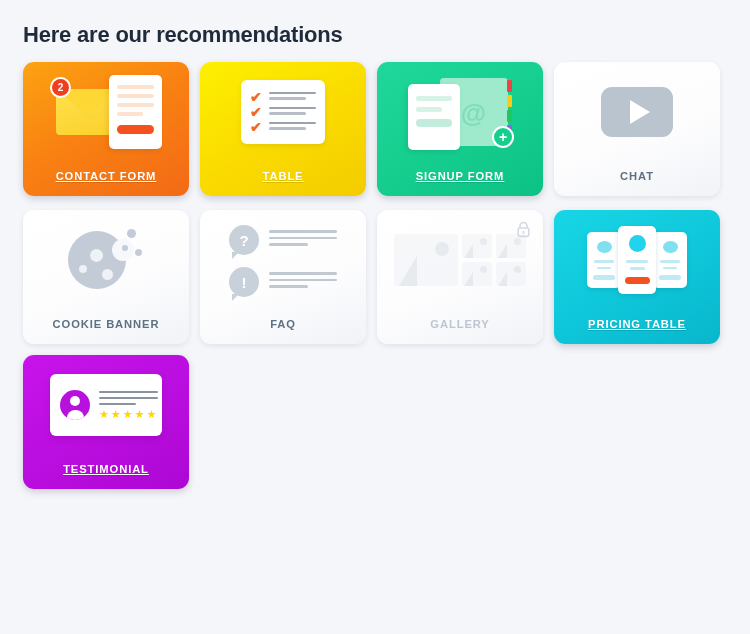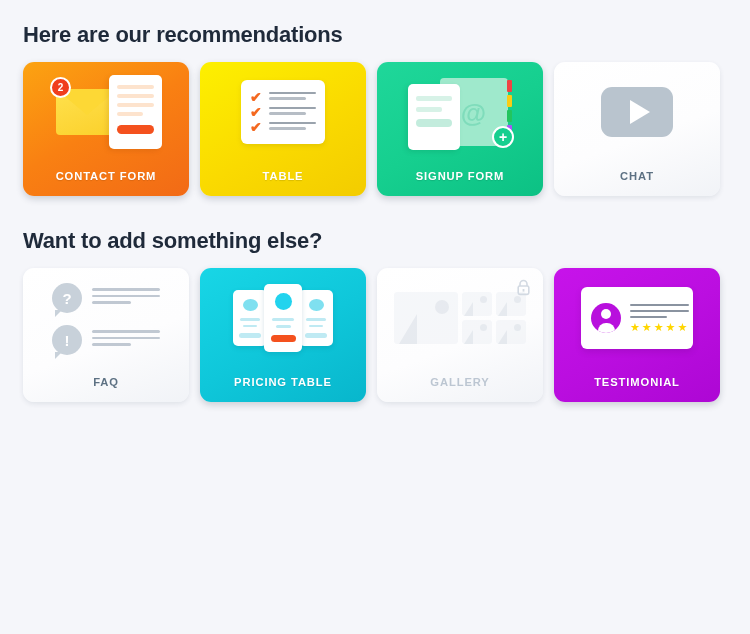--- a/index.html
+++ b/index.html
@@ -57,21 +57,21 @@
     z-index: 3;
     font-size: 11.2px;
     font-weight: bold;
     letter-spacing: 0.9px;
     margin-bottom: 14px;
     text-align: center;
   }
 
   
   .card.sel { box-shadow: 0 3px 7px rgba(40,50,70,0.20); }
-  .card.sel .label { color: #ffffff; text-shadow: 0 1px 1px rgba(0,0,0,0.12); }
+  .card.sel .label { color: #ffffff; text-shadow: 0 1px 1px rgba(0,0,0,0.12); text-decoration: underline; }
 
   .c-contact  { background: linear-gradient(150deg, #fca311 0%, #f98012 48%, #f26a16 100%); }
   .c-list     { background: linear-gradient(150deg, #fdf000 0%, #fada00 55%, #f3cc00 100%); }
   .c-signup   { background: linear-gradient(150deg, #1fd79a 0%, #16cf8f 50%, #0cc184 100%); }
   .c-pricing  { background: linear-gradient(150deg, #18d6e6 0%, #0fc7da 52%, #08b6cc 100%); }
   .c-testim   { background: linear-gradient(150deg, #c713ea 0%, #bb0ee0 50%, #ad07d4 100%); }
 
   
   .card.unsel {
     background: linear-gradient(160deg, #ffffff 0%, #fdfdfe 55%, #f1f3f7 100%);
@@ -322,24 +322,40 @@
     <div class="card unsel">
       <div class="art">
         <div style="width:72px;height:50px;border-radius:11px;background:#b9c4ce;display:flex;align-items:center;justify-content:center;">
           <span style="border-left:20px solid #fff;border-top:12px solid transparent;border-bottom:12px solid transparent;margin-left:5px;"></span>
         </div>
       </div>
       <div class="label">CHAT</div>
     </div>
   </div>
 
-  <h2 class="section-title" style="margin-top:32px;">Want to add something else?</h2>
 
   <div class="card-grid">
 
+    <div class="card unsel">
+      <div class="art">
+        <div class="ck">
+          <div class="ck-body"></div>
+          <div class="ck-bite"></div>
+          <span class="ck-chip" style="left:24px;top:22px;width:13px;height:13px;"></span>
+          <span class="ck-chip" style="left:13px;top:38px;width:8px;height:8px;"></span>
+          <span class="ck-chip" style="left:36px;top:42px;width:11px;height:11px;"></span>
+          <span class="ck-crumb" style="left:16px;top:16px;width:4px;height:4px;"></span>
+          <span class="ck-crumb" style="left:26px;top:53px;width:4px;height:4px;"></span>
+          <span class="ck-crumb" style="left:61px;top:2px;width:9px;height:9px;"></span>
+          <span class="ck-crumb" style="left:56px;top:18px;width:6px;height:6px;"></span>
+          <span class="ck-crumb" style="left:69px;top:22px;width:7px;height:7px;"></span>
+        </div>
+      </div>
+      <div class="label">COOKIE BANNER</div>
+    </div>
 
 
     <div class="card unsel">
       <div class="art">
         <div class="fq">
           <div class="fq-row">
             <span class="fq-bub">?</span>
             <span class="fq-lines">
                 <i></i>
                 <i></i>
@@ -350,46 +366,20 @@
             <span class="fq-bub">!</span>
             <span class="fq-lines">
                 <i></i>
                 <i></i>
                 <i class="s"></i>
               </span>
           </div>
         </div>
       </div>
       <div class="label">FAQ</div>
-    </div>
-
-    <div class="card sel c-pricing">
-      <div class="art">
-        <div class="pr">
-          <div class="pr-col pr-side">
-            <span class="pr-dot" style="width:15px;height:15px;"></span>
-            <i style="width:20px;height:3px;margin-top:7px;"></i>
-            <i style="width:14px;height:3px;margin-top:4px;"></i>
-            <i style="width:22px;height:6px;margin-top:6px;border-radius:3px;"></i>
-          </div>
-          <div class="pr-col pr-mid">
-            <span class="pr-dot" style="width:17px;height:17px;background:#22d3ee;"></span>
-            <i style="width:22px;height:3px;margin-top:8px;"></i>
-            <i style="width:15px;height:3px;margin-top:4px;"></i>
-            <i style="width:25px;height:7px;margin-top:7px;border-radius:4px;background:#f4511e;"></i>
-          </div>
-          <div class="pr-col pr-side">
-            <span class="pr-dot" style="width:15px;height:15px;"></span>
-            <i style="width:20px;height:3px;margin-top:7px;"></i>
-            <i style="width:14px;height:3px;margin-top:4px;"></i>
-            <i style="width:22px;height:6px;margin-top:6px;border-radius:3px;"></i>
-          </div>
-        </div>
-      </div>
-      <div class="label">PRICING TABLE</div>
     </div>
 
     <div class="card unsel locked">
       <span class="lock">
         <svg width="15" height="17" viewBox="0 0 15 17">
           <path d="M4 7V5a3.5 3.5 0 0 1 7 0v2" fill="none" stroke="#d2d9e2" stroke-width="1.6"></path>
           <rect x="2.2" y="7" width="10.6" height="8.4" rx="1.6" fill="none" stroke="#d2d9e2" stroke-width="1.6"></rect>
           <rect x="6.6" y="10" width="1.8" height="2.6" fill="#d2d9e2"></rect>
         </svg>
       </span>
@@ -415,20 +405,46 @@
             <div class="gl-tile gl-sm">
                 <span class="mtn" style="border-left-width:9px;border-bottom-width:14px;"></span>
                 <span class="sun" style="right:5px;top:4px;width:7px;height:7px;"></span>
               </div>
           </div>
         </div>
       </div>
       <div class="label">GALLERY</div>
     </div>
 
+    <div class="card sel c-pricing">
+      <div class="art">
+        <div class="pr">
+          <div class="pr-col pr-side">
+            <span class="pr-dot" style="width:15px;height:15px;"></span>
+            <i style="width:20px;height:3px;margin-top:7px;"></i>
+            <i style="width:14px;height:3px;margin-top:4px;"></i>
+            <i style="width:22px;height:6px;margin-top:6px;border-radius:3px;"></i>
+          </div>
+          <div class="pr-col pr-mid">
+            <span class="pr-dot" style="width:17px;height:17px;background:#22d3ee;"></span>
+            <i style="width:22px;height:3px;margin-top:8px;"></i>
+            <i style="width:15px;height:3px;margin-top:4px;"></i>
+            <i style="width:25px;height:7px;margin-top:7px;border-radius:4px;background:#f4511e;"></i>
+          </div>
+          <div class="pr-col pr-side">
+            <span class="pr-dot" style="width:15px;height:15px;"></span>
+            <i style="width:20px;height:3px;margin-top:7px;"></i>
+            <i style="width:14px;height:3px;margin-top:4px;"></i>
+            <i style="width:22px;height:6px;margin-top:6px;border-radius:3px;"></i>
+          </div>
+        </div>
+      </div>
+      <div class="label">PRICING TABLE</div>
+    </div>
+
     <div class="card sel c-testim">
       <div class="art">
         <div class="ts">
           <div class="ts-av"></div>
           <div class="ts-body">
             <i></i>
               <i></i>
               <i class="s"></i>
             <div class="ts-stars">★★★★★</div>
           </div>

